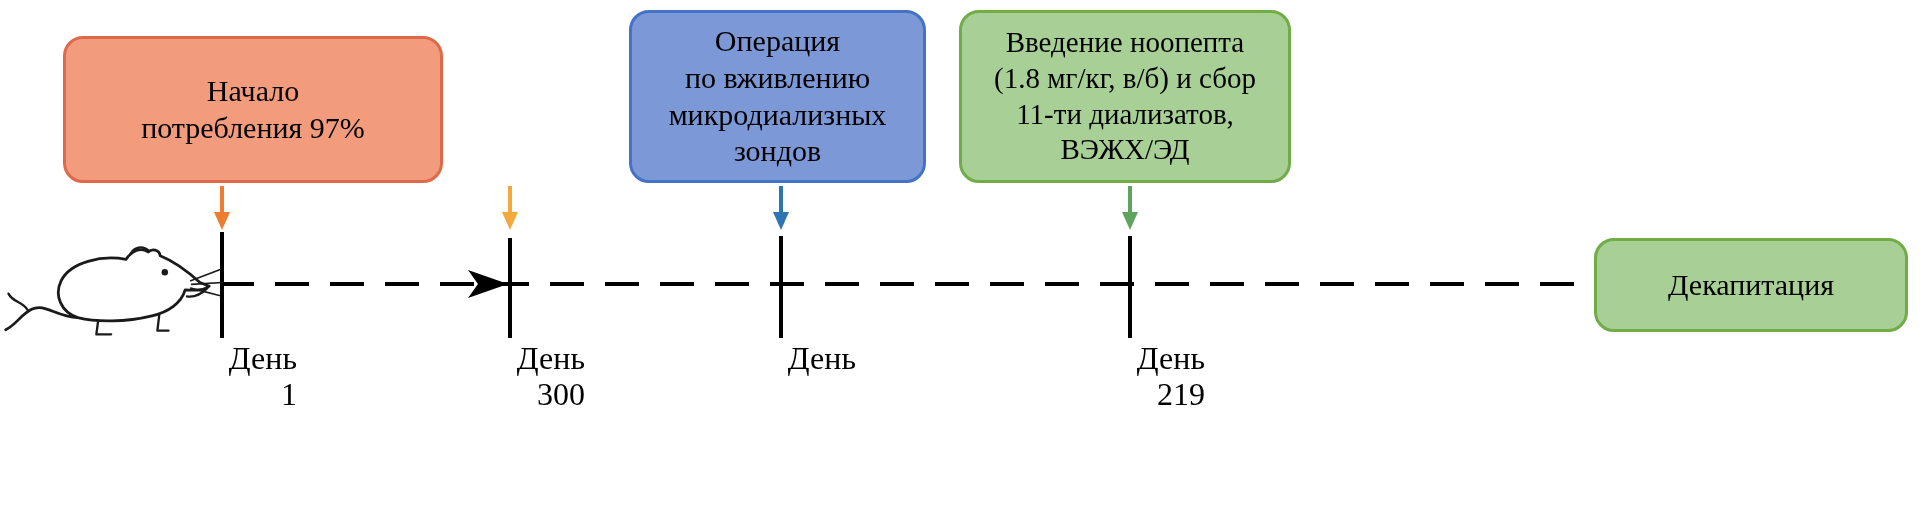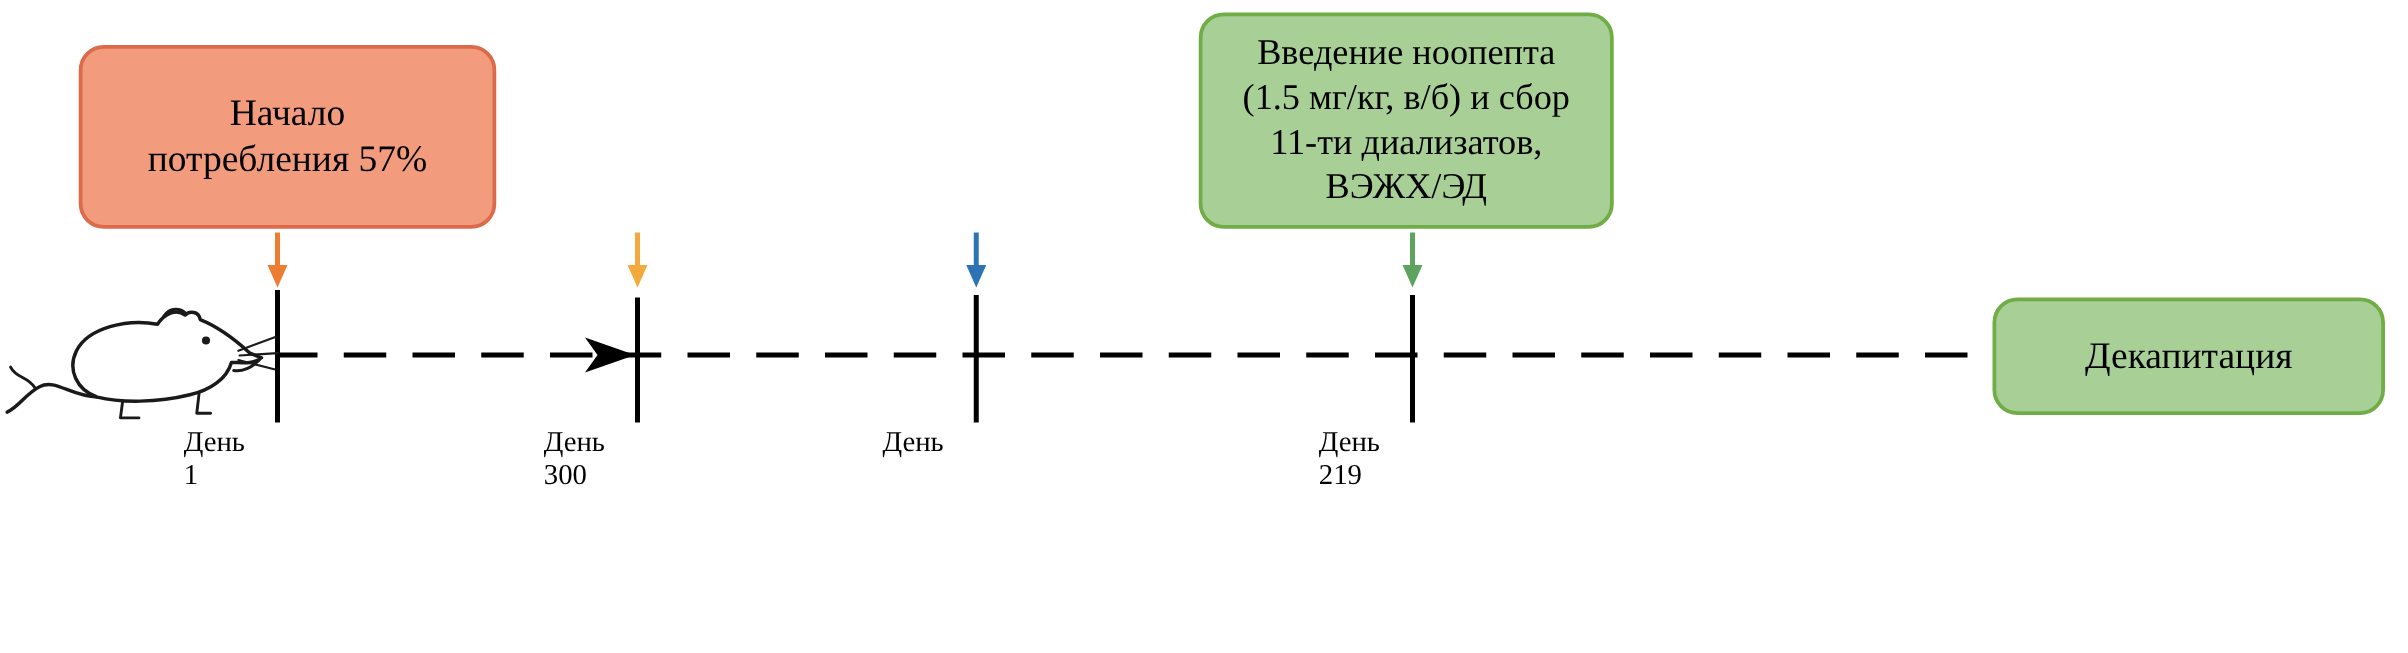--- a/index.html
+++ b/index.html
@@ -27,21 +27,21 @@
     display: flex;
     flex-direction: column;
     justify-content: center;
     text-align: center;
     font-size: 30px;
     line-height: 1.23;
     color: var(--text-color, #000000);
   }
   .box .ln { display: block; white-space: nowrap; }
   .box-orange {
-    left: 63px; top: 36px; width: 334px; height: 147px;
+    left: 63px; top: 36px; width: 380px; height: 147px;
     background: var(--orange-fill, #F29B7D);
     border: 3px solid var(--orange-border, #DE6A4C);
   }
   .box-yellow {
     left: 421px; top: 84px; width: 177px; height: 99px;
     background: var(--yellow-fill, #FCD875);
     border: 3px solid var(--yellow-border, #EFAD52);
   }
   .box-blue {
     left: 629px; top: 10px; width: 297px; height: 173px;
@@ -56,22 +56,22 @@
   }
   .box-green-right {
     left: 1594px; top: 238px; width: 314px; height: 94px;
     background: var(--green-fill, #A7CF96);
     border: 3px solid var(--green-border, #70AD47);
   }
   .day-label {
     position: absolute;
     width: 150px;
     top: 341px;
-    text-align: left;
-    font-size: 23px;
+    text-align: right;
+    font-size: 32px;
     line-height: 1.12;
   }
   .day-label .num { display: block; }
   .day-1   { left: 147px; }
   .day-210 { left: 435px; }
   .day-217 { left: 706px; }
   .day-219 { left: 1055px; }
 
   .tl-line    { stroke: var(--line-color, #000000); }
   .tl-fill    { fill:   var(--line-color, #000000); }
@@ -141,28 +141,34 @@
     <path d="M82 96 C64 90 56 72 64 56 C74 36 108 28 134 33 C140 24 150 19 158 25 C162 21 170 22 171 29 C186 35 202 47 214 58 L224 62 C217 68 206 66 198 66 C194 80 180 90 162 94 C134 101 102 101 82 96 Z" fill="#ffffff" stroke="#1a1a1a" stroke-width="3" stroke-linejoin="round"></path>
     <path d="M222 64 C215 71 207 74 200 73" fill="none" stroke="#1a1a1a" stroke-width="2.5" stroke-linecap="round"></path>
     <circle cx="176" cy="47" r="3.5" fill="#1a1a1a"></circle>
     <path d="M204 56 L236 44 M205 60 L238 58 M204 64 L235 72" fill="none" stroke="#1a1a1a" stroke-width="1.8" stroke-linecap="round"></path>
     <path d="M170 93 L168 110 L180 110" fill="none" stroke="#1a1a1a" stroke-width="2.5" stroke-linecap="round" stroke-linejoin="round"></path>
     <path d="M104 99 L102 114 L118 114" fill="none" stroke="#1a1a1a" stroke-width="2.5" stroke-linecap="round" stroke-linejoin="round"></path>
   </svg>
 
   <div class="box box-orange">
     <span class="ln">Начало</span>
-    <span class="ln">потребления 57%</span>
+    <span class="ln">потребления 97%</span>
   </div>
 
 
+  <div class="box box-blue">
+    <span class="ln">Операция</span>
+    <span class="ln">по вживлению</span>
+    <span class="ln">микродиализных</span>
+    <span class="ln">зондов</span>
+  </div>
 
   <div class="box box-green">
     <span class="ln">Введение ноопепта</span>
-    <span class="ln">(1.5 мг/кг, в/б) и сбор</span>
+    <span class="ln">(1.8 мг/кг, в/б) и сбор</span>
     <span class="ln">11-ти диализатов,</span>
     <span class="ln">ВЭЖХ/ЭД</span>
   </div>
 
   <div class="box box-green-right">
     <span class="ln">Декапитация</span>
   </div>
 
   <div class="day-label day-1">
     <span>День</span>

